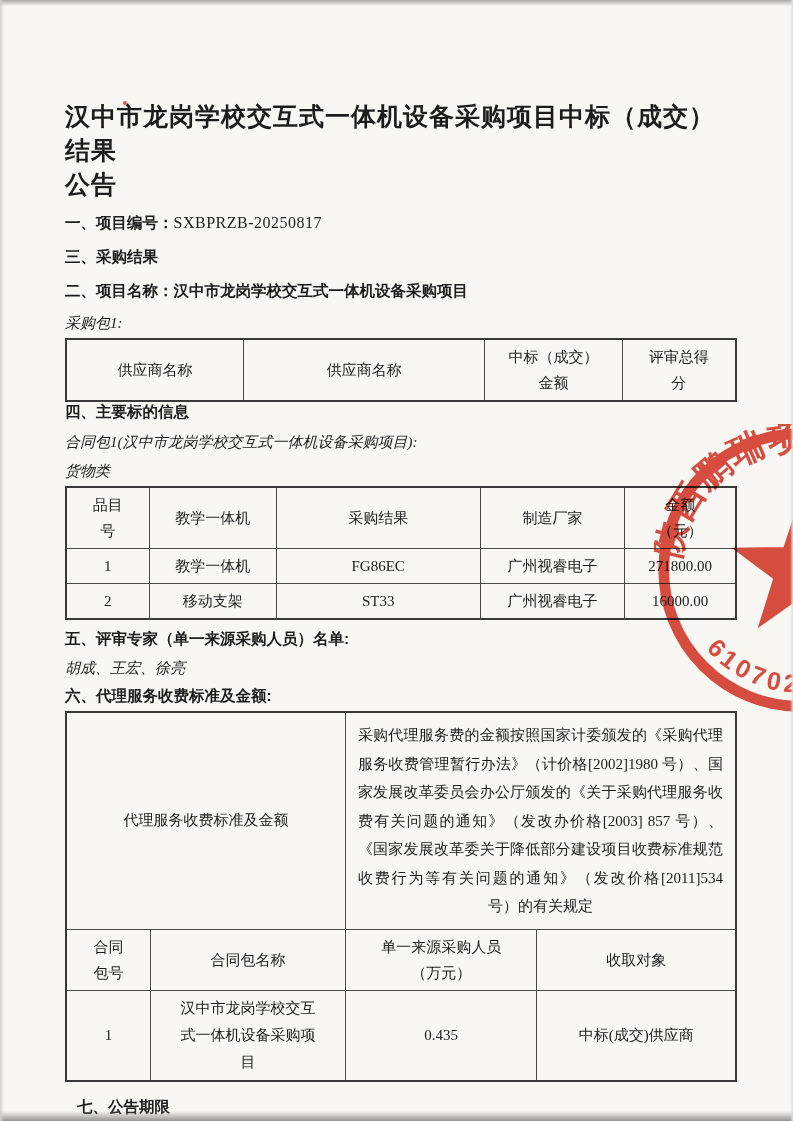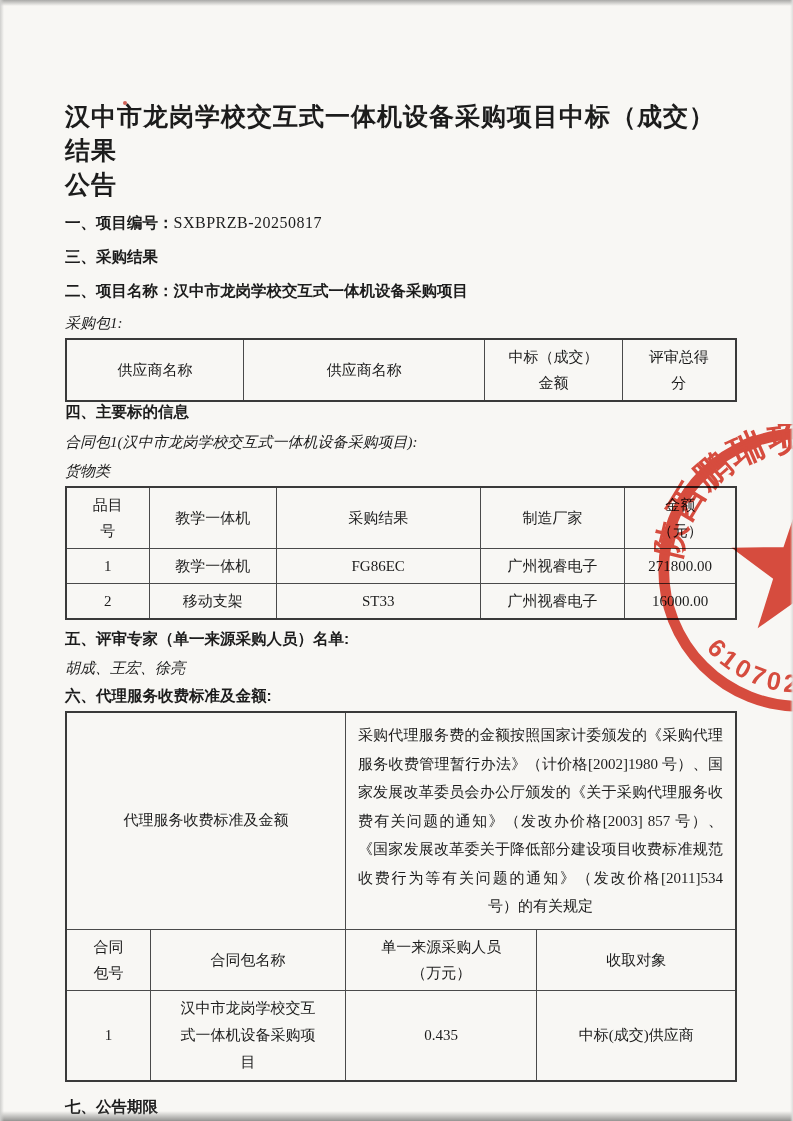--- a/index.html
+++ b/index.html
@@ -46,21 +46,21 @@
   #sec-project-no{margin-top:12px;}
   #sec-project-name{margin-top:16px;}
   #sec-result{margin-top:16px;}
   #package-label{margin-top:14px;}
   #sec-subject{margin-top:1px;}
   #contract-package-label{margin-top:12px;}
   #goods-label{margin-top:11px;}
   #sec-experts{margin-top:10px;}
   #experts-names{margin-top:11px;}
   #sec-agency{margin-top:10px;}
-  #sec-notice-period{margin-top:16px;}
+  #sec-notice-period{margin-top:16px;margin-left:12px;}
 
   table{
     width:100%;
     border-collapse:collapse;
     table-layout:fixed;
     font-size:15px;
   }
   table.doc-table{margin-top:6px;border:2px solid #3a3a3a;}
   td,th{
     border:1px solid #4a4a4a;

